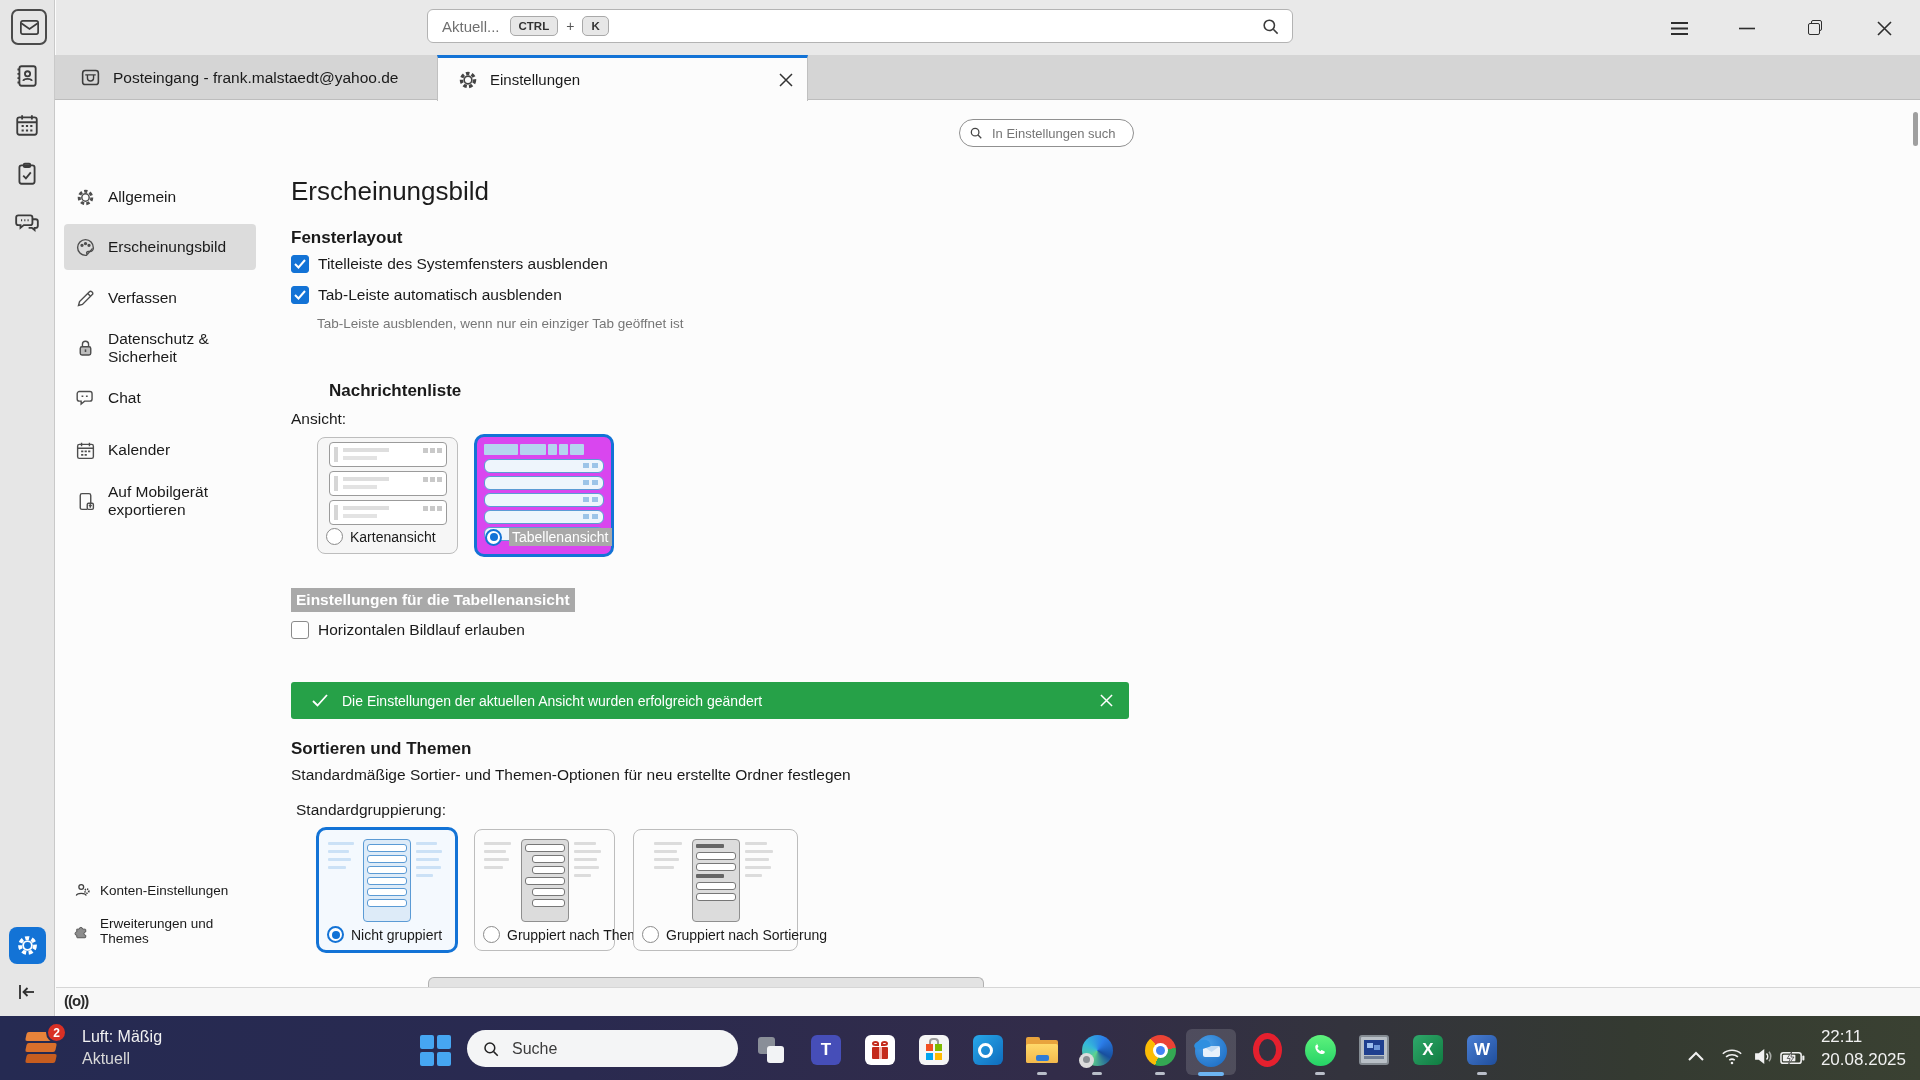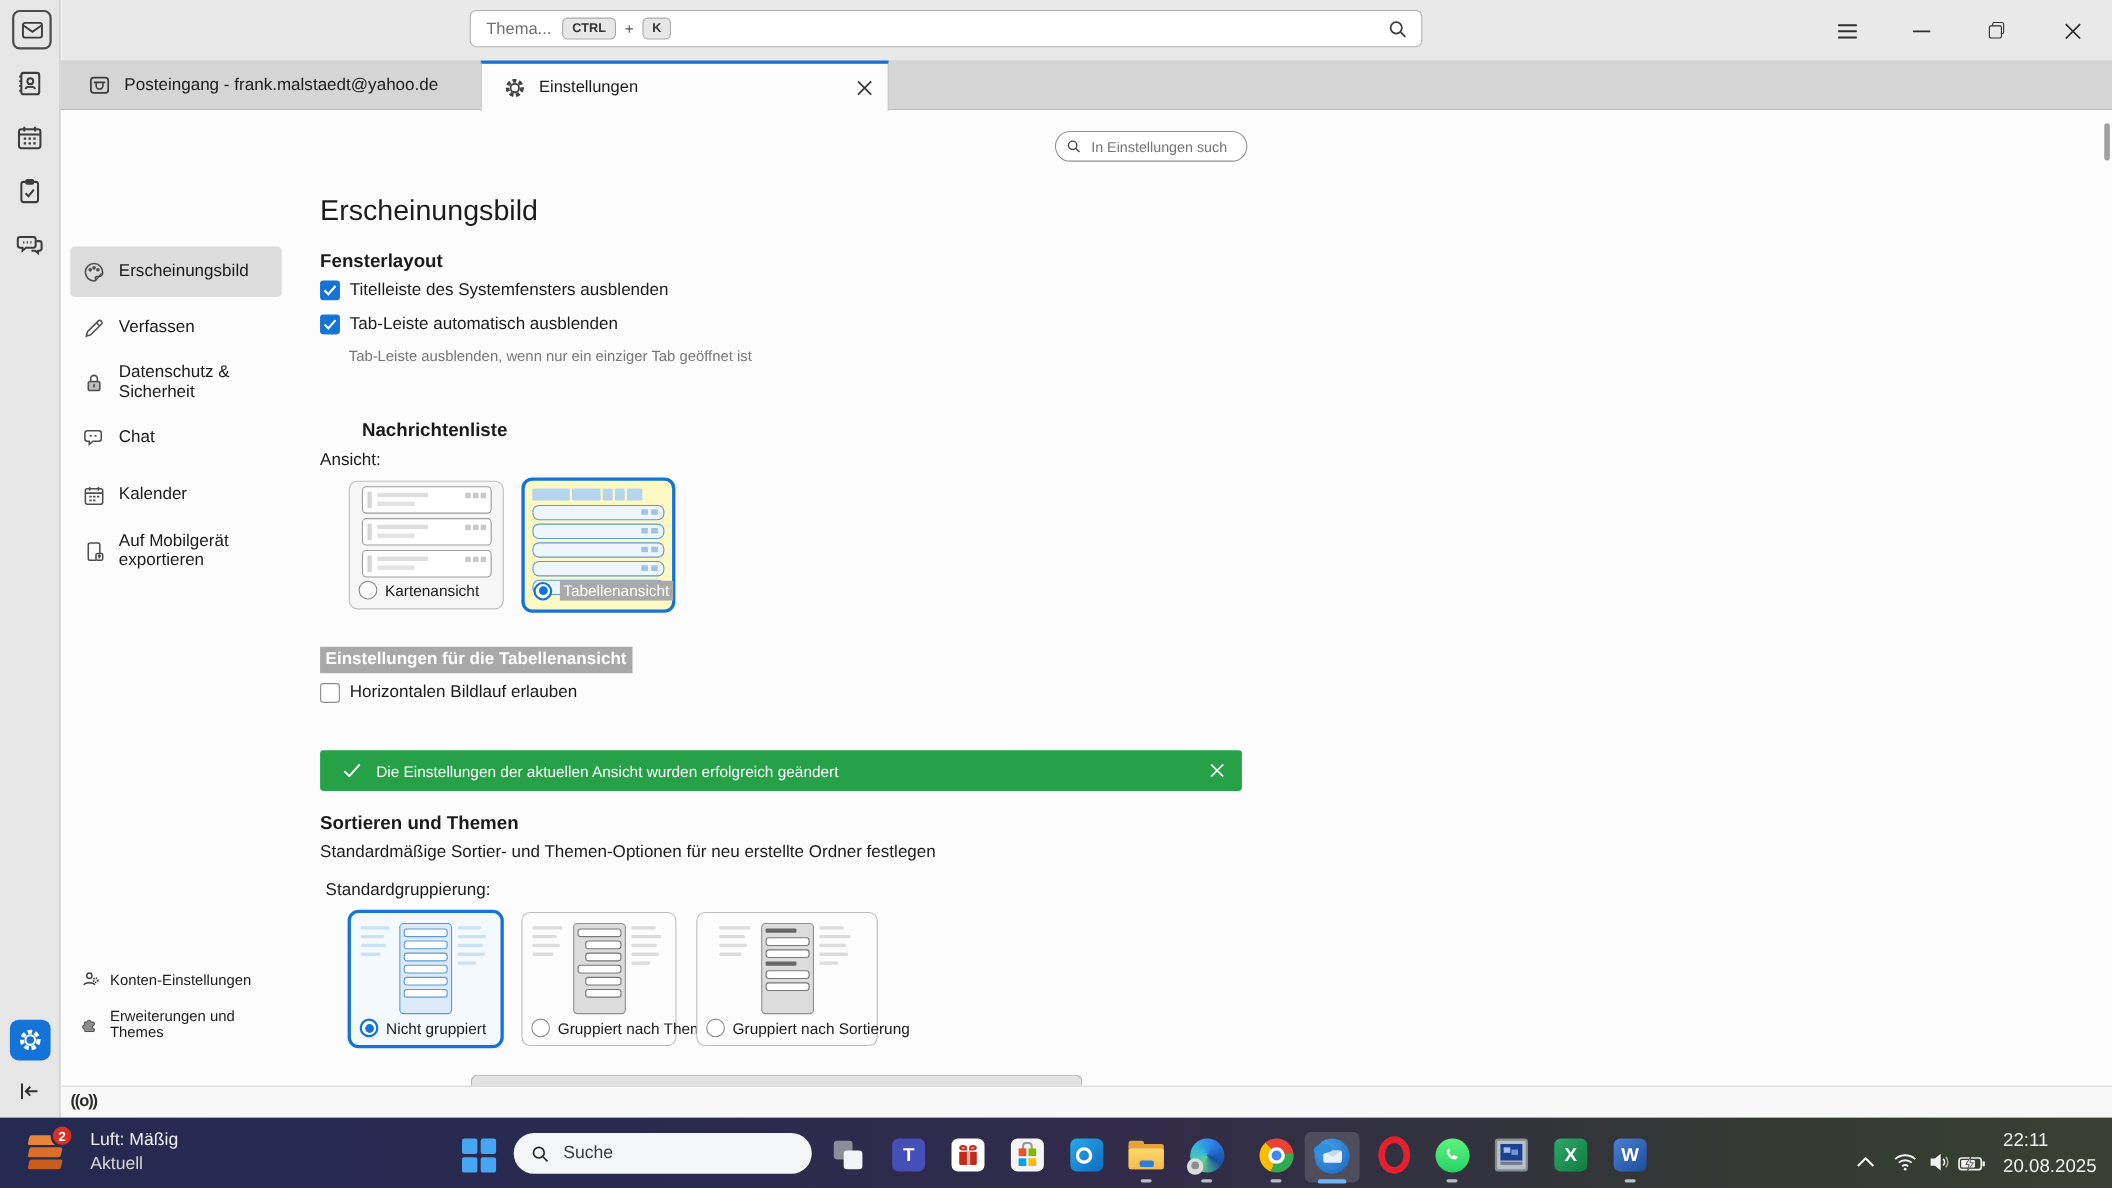--- a/index.html
+++ b/index.html
@@ -66,21 +66,21 @@
   .cbrow .lbl{font-size:15.5px;margin-left:9px;}
   .radio{width:17px;height:17px;border-radius:50%;border:1.5px solid #8b8b8b;background:#fff;box-sizing:border-box;position:relative;}
   .radio.on{border:2.5px solid #1373d6;}
   .radio.on::after{content:"";position:absolute;inset:2.5px;background:#1373d6;border-radius:50%;}
 
   
   .vcard{box-sizing:border-box;}
   .vcard .labelrow{position:absolute;left:8px;bottom:8px;display:flex;align-items:center;}
   .vcard .labelrow .txt{font-size:14px;margin-left:7px;white-space:nowrap;text-align:right;}
   .card-gray{background:#f6f6f6;border:1.5px solid #bdbdbd;border-radius:8px;}
-  .card-blue{background:#fef9c3;border:3px solid #1373d6;border-radius:10px;}
+  .card-blue{background:#d946ef;border:3px solid #1373d6;border-radius:10px;}
   .crow{position:relative;width:118px;height:25px;background:#fff;border:1px solid #9b9b9b;border-radius:4px;
         margin:4px auto 0 auto;box-sizing:border-box;}
   .crow .vbar{position:absolute;left:4px;top:4px;width:4px;height:15px;background:#d6d6d6;}
   .crow .l1{position:absolute;left:13px;top:5px;width:46px;height:4px;background:#dedede;}
   .crow .l2{position:absolute;left:13px;top:13px;width:34px;height:4px;background:#e3e3e3;}
   .crow .dots{position:absolute;right:4px;top:5px;display:flex;gap:2px;}
   .crow .dots i{width:5px;height:5px;background:#c9c9c9;display:block;}
   .thead{display:flex;gap:2px;margin:7px 7px 4px 7px;}
   .thead i{height:11px;background:#b5d4ef;display:block;border-radius:1px;}
   .trow{height:12px;border:1.5px solid #5b9bd5;border-radius:6px;background:#eef5fc;margin:3px 7px;position:relative;}
@@ -131,21 +131,21 @@
   <div class="abs toolbar" style="left:56px;width:1864px;"></div>
   <div class="abs space-mail">
     <span>
       <svg width="23" height="23" viewBox="0 0 24 24" fill="none" stroke="#3c3c3c" stroke-width="1.8">
         <rect x="3" y="5" width="18" height="14" rx="2"></rect>
           <path d="M3.5 7.5l8.5 6 8.5-6"></path>
         </svg>
     </span>
   </div>
   <div class="abs gsearch">
-    <span class="ph">Thema...</span>
+    <span class="ph">Aktuell...</span>
     <span class="kbd">CTRL</span>
     <span class="plus">+</span>
     <span class="kbd k">K</span>
     <span class="mag">
       <svg width="19" height="19" viewBox="0 0 24 24" fill="none" stroke="#3a3a3a" stroke-width="2">
         <circle cx="10.5" cy="10.5" r="6.5"></circle>
           <path d="M15.5 15.5L21 21"></path>
         </svg>
     </span>
   </div>
@@ -242,20 +242,29 @@
   <div class="abs" style="left:15px;top:980px;">
     <span>
       <svg width="24" height="24" viewBox="0 0 24 24" fill="none" stroke="#2e2e2e" stroke-width="1.8">
         <path d="M5 5v14"></path>
           <path d="M19 12H8.5"></path>
           <path d="M12.5 8L8.5 12l4 4"></path>
         </svg>
     </span>
   </div>
 
+  <div class="abs navitem" style="top:175px;">
+    <span class="ic">
+      <svg width="21" height="21" viewBox="0 0 24 24" fill="none" stroke="#4e4e4e">
+        <circle cx="12" cy="12" r="7.2" stroke-width="3.4" stroke-dasharray="3.8 2.5"></circle>
+        <circle cx="12" cy="12" r="4.2" stroke-width="1.7"></circle>
+        </svg>
+    </span>
+    <span class="lbl">Allgemein</span>
+  </div>
   <div class="abs navitem sel" style="top:224px;height:46px;">
     <span class="ic">
       <svg width="21" height="21" viewBox="0 0 24 24" fill="none" stroke="#4e4e4e" stroke-width="1.6">
         <path d="M12 3a9 9 0 1 0 0 18c1.6 0 2.1-1.1 1.5-2.2-.6-1.2.2-2.3 1.6-2.3h1.9c2.2 0 4-1.8 4-4C21 7 17 3 12 3z"></path>
         <circle cx="8" cy="9.5" r="1.1" fill="#4e4e4e"></circle>
           <circle cx="12" cy="7.5" r="1.1" fill="#4e4e4e"></circle>
         <circle cx="16" cy="9.5" r="1.1" fill="#4e4e4e"></circle>
           <path d="M14 20l6-7" stroke-width="1.4"></path>
         </svg>
     </span>

